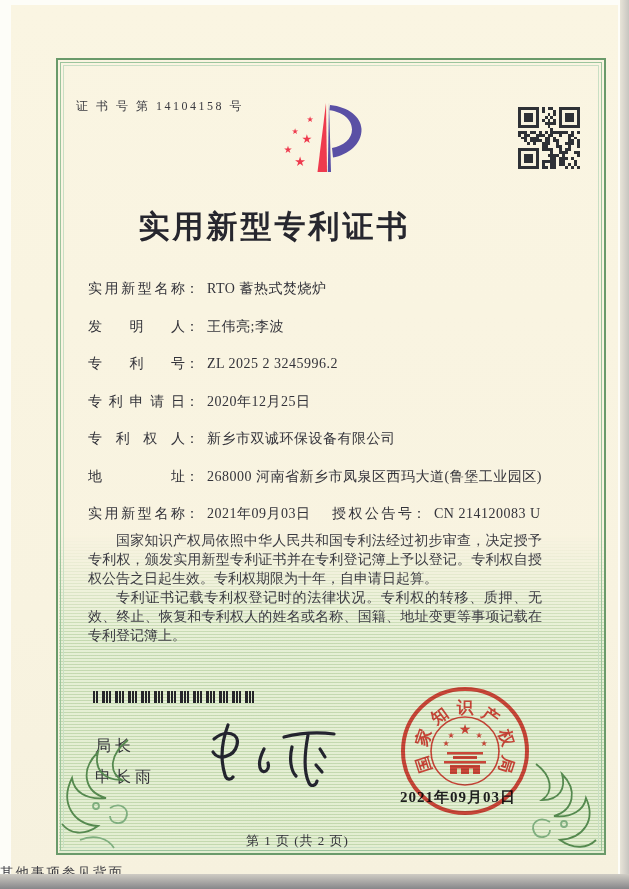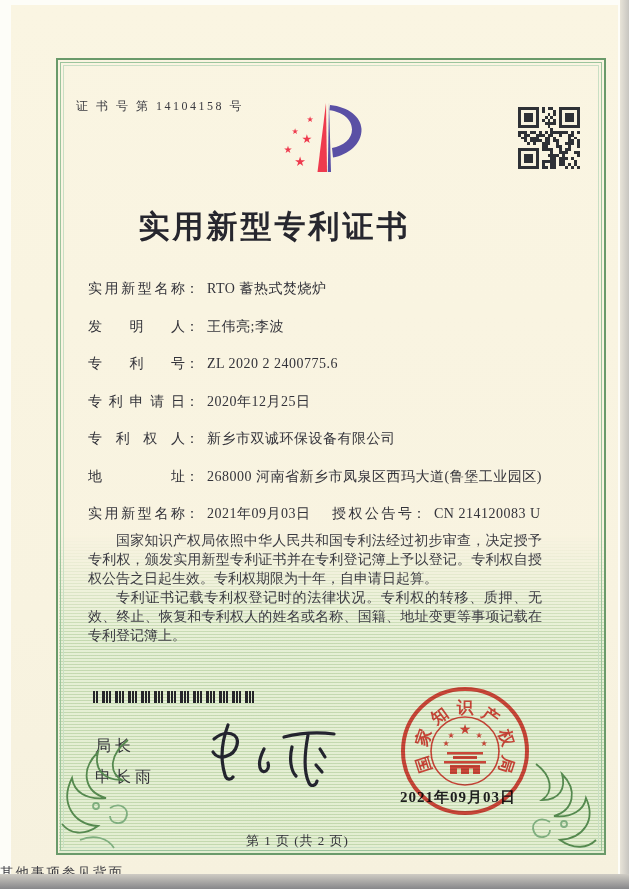--- a/index.html
+++ b/index.html
@@ -231,21 +231,21 @@
 
   <div class="abs title">实用新型专利证书</div>
 
   <div class="abs row" style="top:280px">
     <span class="flabel">实用新型名称</span><span>：</span><span class="fvalue">RTO 蓄热式焚烧炉</span>
   </div>
   <div class="abs row" style="top:318px">
     <span class="flabel">发明人</span><span>：</span><span class="fvalue">王伟亮;李波</span>
   </div>
   <div class="abs row" style="top:355px">
-    <span class="flabel">专利号</span><span>：</span><span class="fvalue">ZL 2020 2 2400775.6</span>
+    <span class="flabel">专利号</span><span>：</span><span class="fvalue">ZL 2025 2 3245996.2</span>
   </div>
   <div class="abs row" style="top:393px">
     <span class="flabel">专利申请日</span><span>：</span><span class="fvalue">2020年12月25日</span>
   </div>
   <div class="abs row" style="top:430px">
     <span class="flabel">专利权人</span><span>：</span><span class="fvalue">新乡市双诚环保设备有限公司</span>
   </div>
   <div class="abs row" style="top:468px">
     <span class="flabel">地址</span><span>：</span><span class="fvalue">268000 河南省新乡市凤泉区西玛大道(鲁堡工业园区)</span>
   </div>

